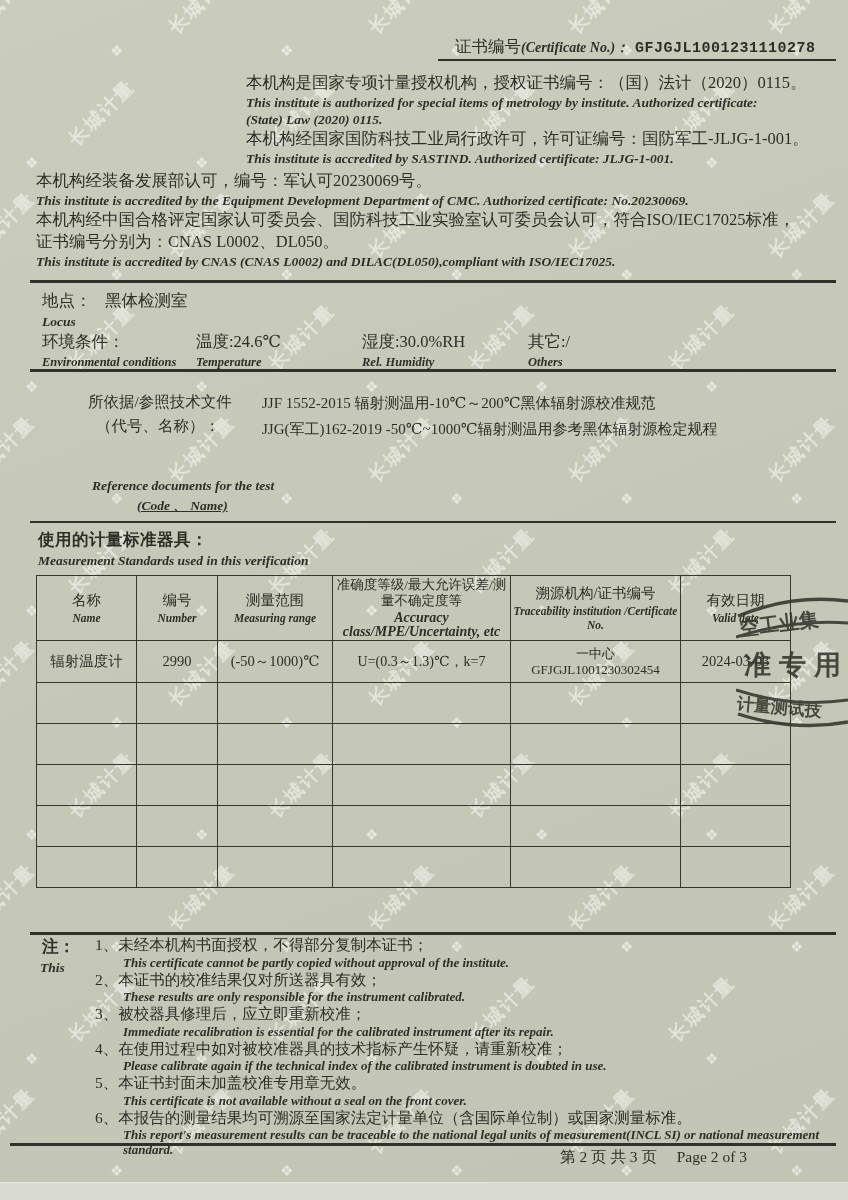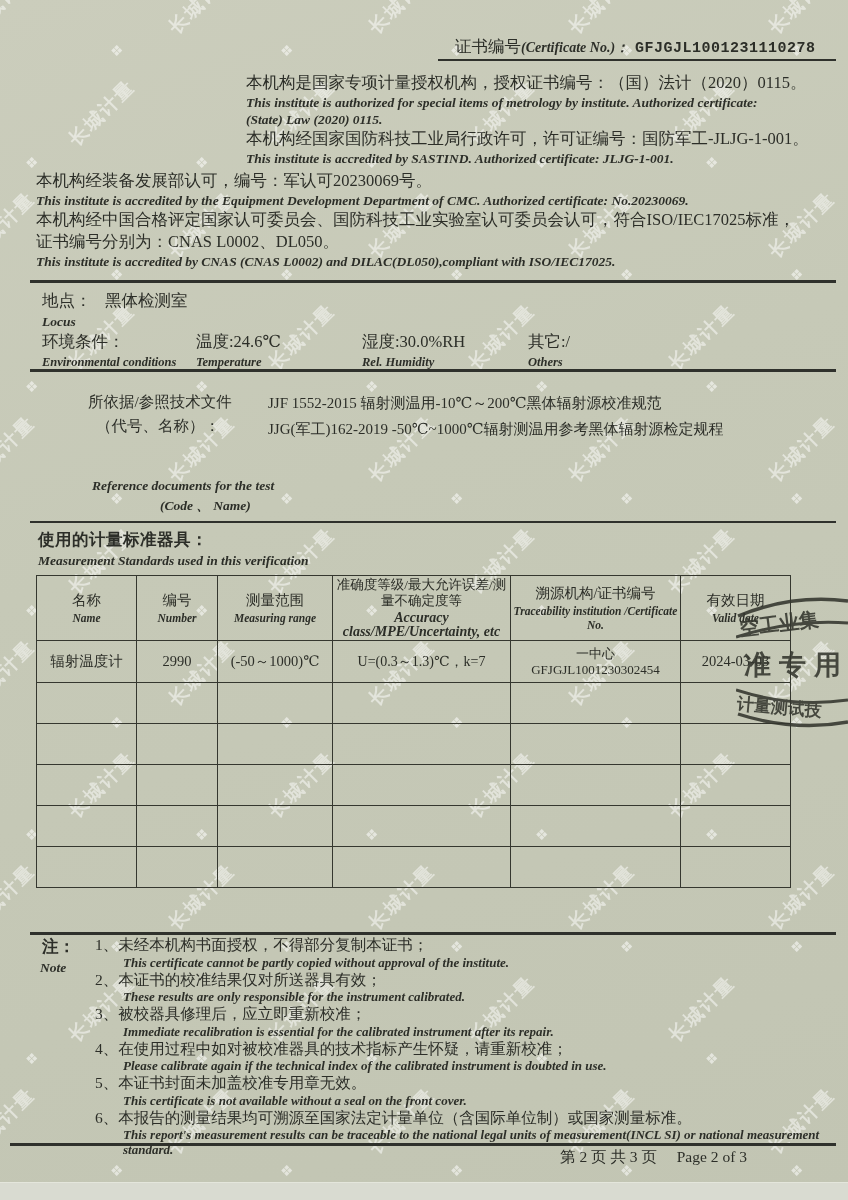--- a/index.html
+++ b/index.html
@@ -188,26 +188,26 @@
     <div class="abs en" style="left:196px;top:354px;font-size:12.5px;">Temperature</div>
     <div class="abs en" style="left:362px;top:354px;font-size:12.5px;">Rel. Humidity</div>
     <div class="abs en" style="left:528px;top:354px;font-size:12.5px;">Others</div>
 
     <div class="rule" style="left:30px;top:369px;width:806px;height:2.5px;"></div>
 
     <div class="abs" style="left:88px;top:390px;font-size:15.5px;line-height:24px;">
       <div>所依据/参照技术文件</div>
       <div style="padding-left:8px;">（代号、名称）：</div>
     </div>
-    <div class="abs" style="left:268px;top:390px;font-size:15px;line-height:26px;width:560px;">
+    <div class="abs" style="left:262px;top:390px;font-size:15px;line-height:26px;width:560px;">
       <div>JJF 1552-2015  辐射测温用-10℃～200℃黑体辐射源校准规范</div>
       <div>JJG(军工)162-2019  -50℃~1000℃辐射测温用参考黑体辐射源检定规程</div>
     </div>
     <div class="abs en" style="left:92px;top:477px;">Reference documents for the test</div>
-    <div class="abs en" style="left:160px;top:497px;">(Code 、 Name)</div>
+    <div class="abs en" style="left:137px;top:497px;text-decoration:underline;">(Code 、 Name)</div>
 
     <div class="rule" style="left:30px;top:521px;width:806px;height:2px;"></div>
 
     <div class="abs cn" style="left:38px;top:529px;font-weight:bold;letter-spacing:.5px;">使用的计量标准器具：</div>
     <div class="abs en" style="left:38px;top:552px;">Measurement Standards used in this verification</div>
 
     <table class="std abs" style="left:36px;top:575px;">
       <colgroup>
         <col style="width:100px">
           <col style="width:81px">
@@ -303,21 +303,21 @@
       <text x="3" y="37" font-size="20" transform="rotate(-7 56 30)">空工业集</text>
       <text x="8" y="82" font-size="27" letter-spacing="8">准专用</text>
       <path d="M0,98 Q56,116 112,108" fill="none" stroke="#34362e" stroke-width="3"></path>
       <text x="1" y="122" font-size="17" transform="rotate(5 56 114)">计量测试技</text>
       <path d="M2,122 Q58,140 112,130" fill="none" stroke="#34362e" stroke-width="3.4"></path>
     </svg>
 
     <div class="rule" style="left:30px;top:932px;width:806px;height:2.5px;"></div>
 
     <div class="abs cn" style="left:42px;top:936px;font-weight:bold;">注：</div>
-    <div class="abs en" style="left:40px;top:959px;">Note</div>
+    <div class="abs en" style="left:40px;top:959px;">This</div>
     <div class="abs" style="left:95px;top:936px;width:735px;">
       <div>
         <div class="note-cn">1、未经本机构书面授权，不得部分复制本证书；</div>
         <div class="note-en">This certificate cannot be partly copied without approval of the institute.</div>
       </div>
       <div>
         <div class="note-cn">2、本证书的校准结果仅对所送器具有效；</div>
         <div class="note-en">These results are only responsible for the instrument calibrated.</div>
       </div>
       <div>

